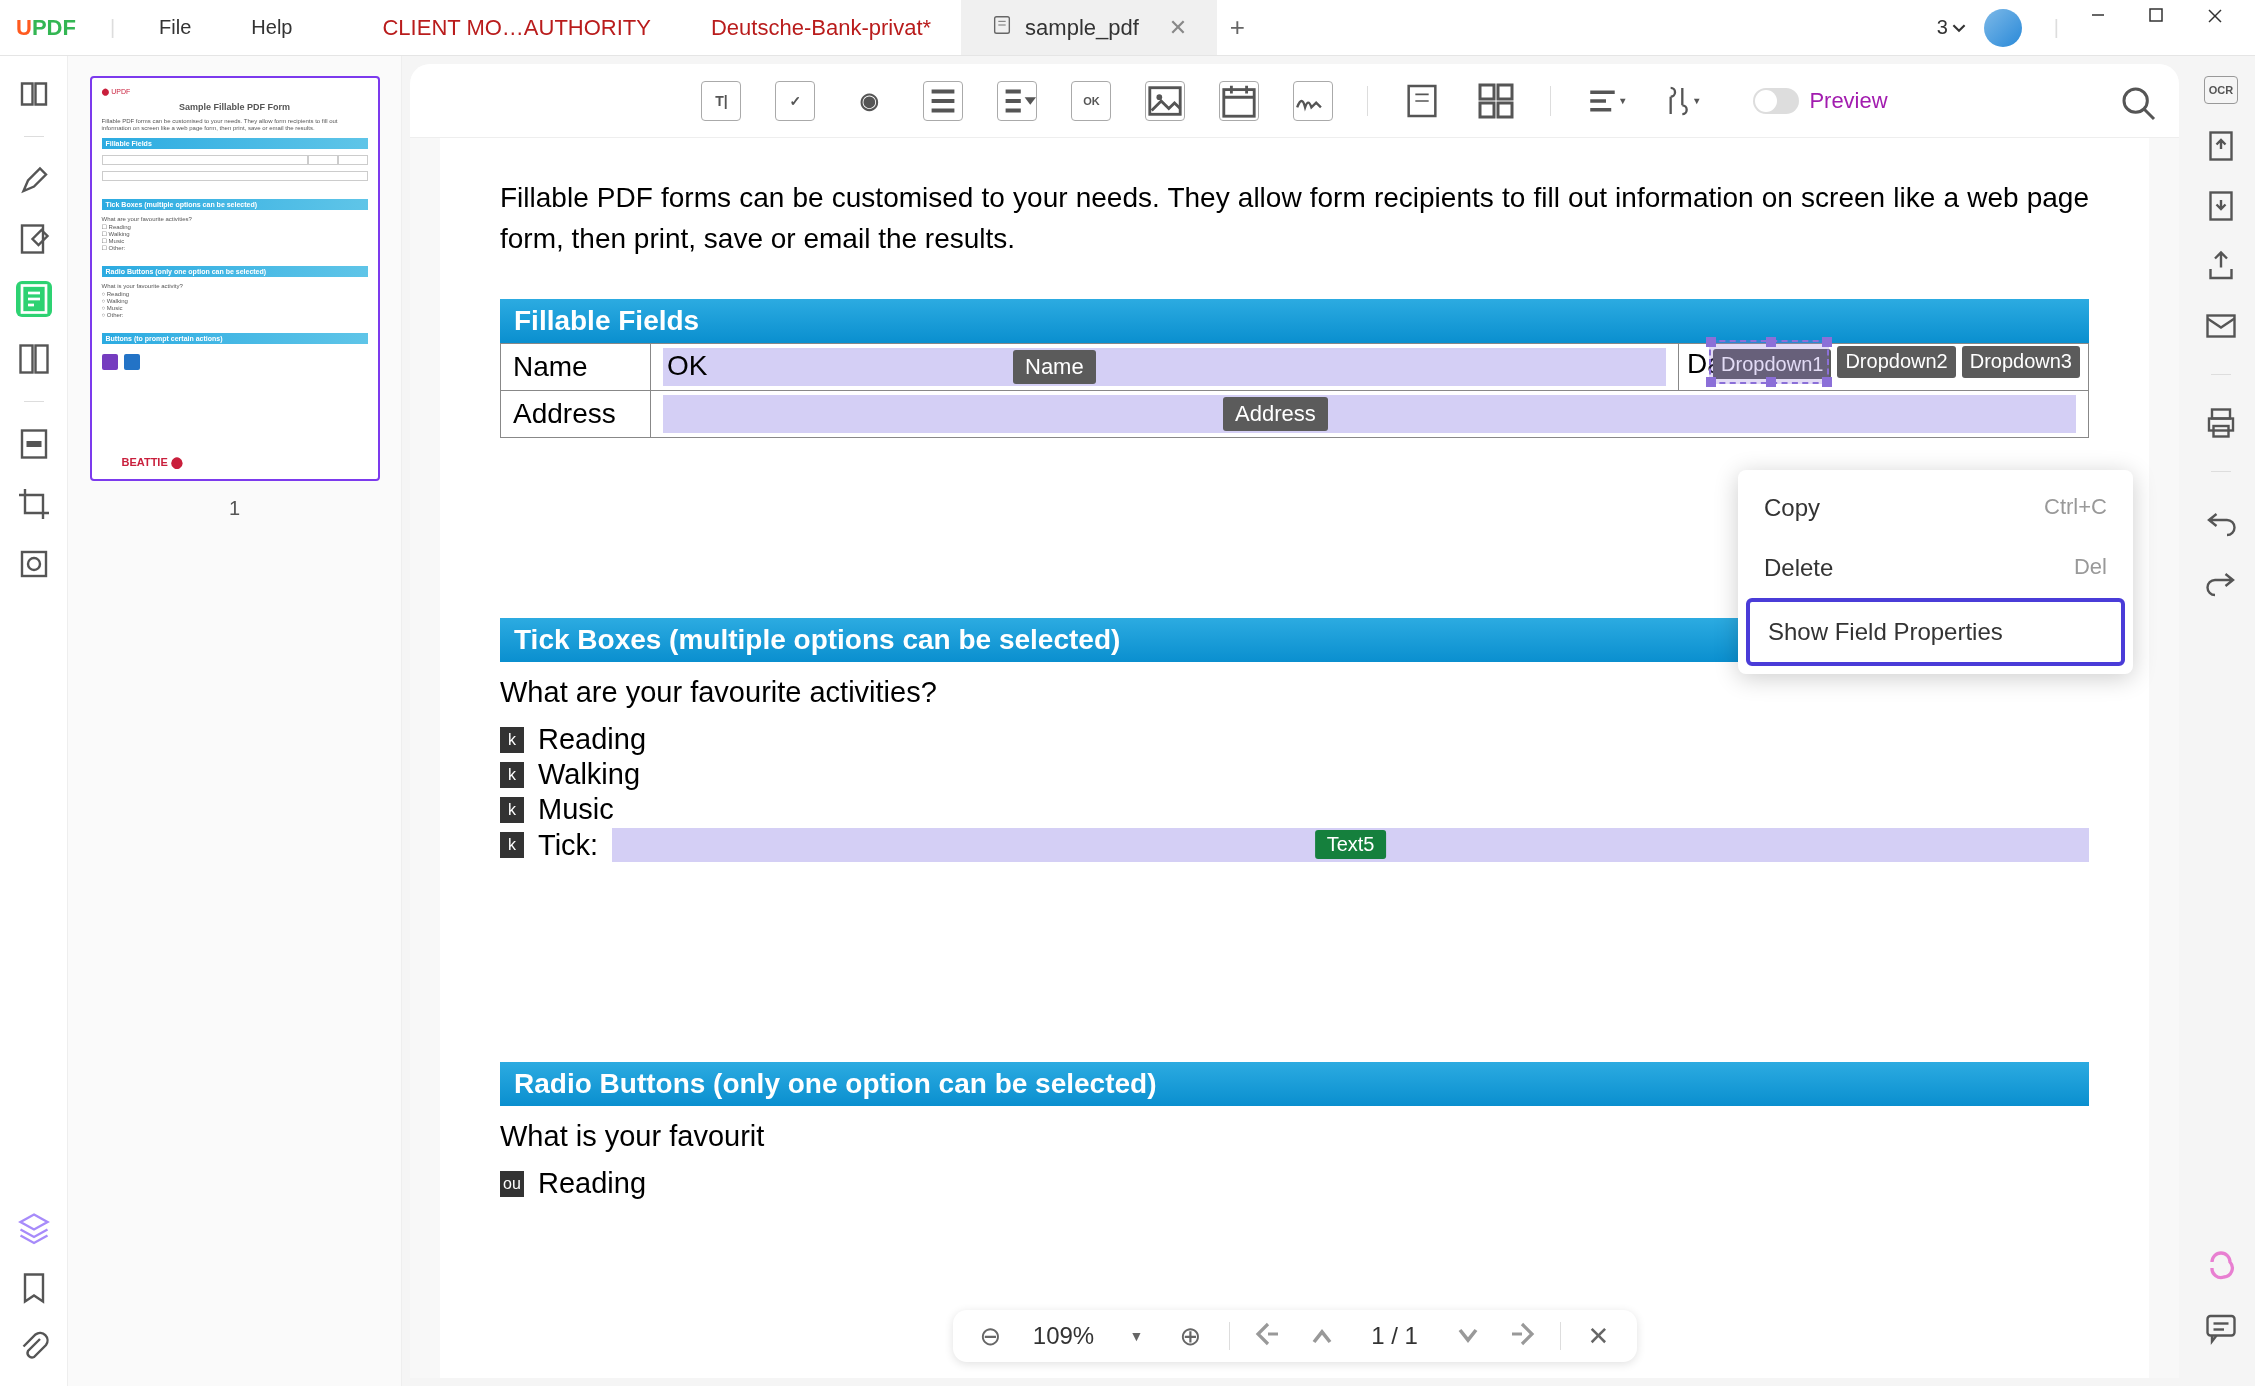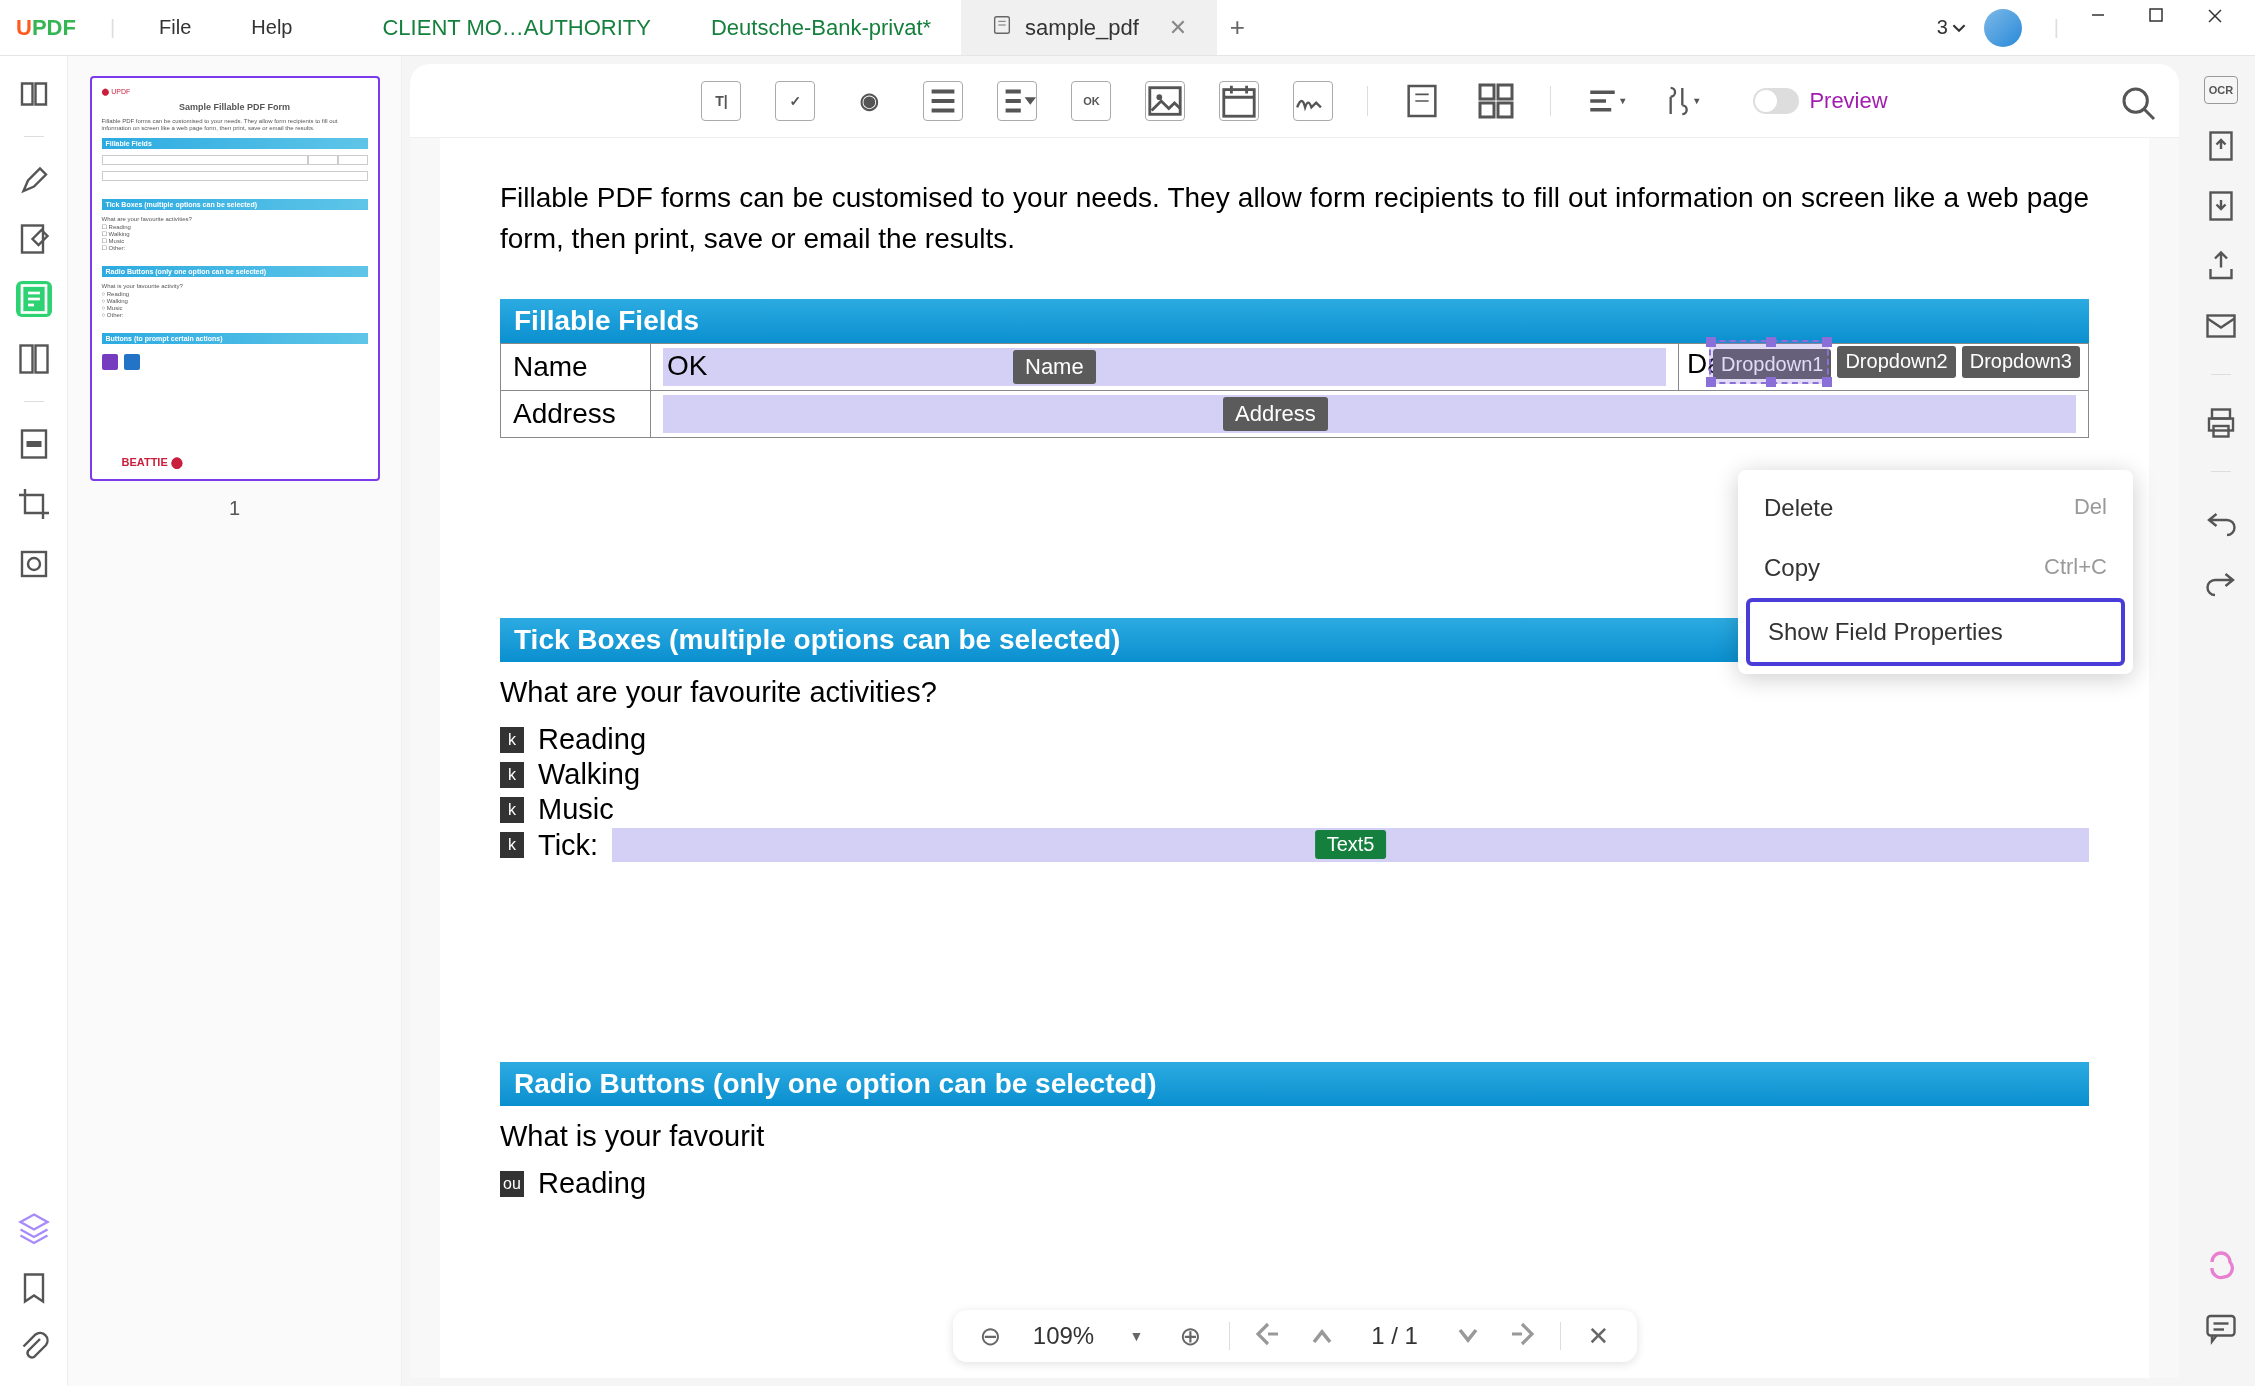--- a/index.html
+++ b/index.html
@@ -5,21 +5,21 @@
     * { margin: 0; padding: 0; box-sizing: border-box; font-family: -apple-system, BlinkMacSystemFont, "Segoe UI", sans-serif; }
     body { background: #f5f5f5; overflow: hidden; width: 2255px; height: 1386px; position: relative; }
     
     .title-bar { height: 56px; background: #fff; display: flex; align-items: center; padding: 0 8px; border-bottom: 1px solid #e5e5e5; }
     .logo { font-weight: bold; font-size: 22px; color: #333; margin: 0 20px 0 8px; }
     .logo .u { color: #ff5a1f; }
     .logo .pdf { color: #33b653; }
     .titlebar-sep { color: #ddd; margin: 0 14px; font-size: 20px; }
     .menu-item { font-size: 20px; color: #333; margin: 0 30px; cursor: pointer; }
     .tabs { display: flex; flex: 1; margin-left: 30px; height: 100%; align-items: stretch; }
-    .tab { display: flex; align-items: center; padding: 0 30px; font-size: 22px; color: #15803d; position: relative; }
+    .tab { display: flex; align-items: center; padding: 0 30px; font-size: 22px; color: #b91c1c; position: relative; }
     .tab.active { background: #f0f0f0; color: #333; font-weight: 400; }
     .tab.active::after { content: ""; display: none; }
     .tab .tab-icon { margin-right: 12px; }
     .tab-close { margin-left: 30px; font-size: 22px; color: #888; cursor: pointer; }
     .new-tab { width: 40px; display: flex; align-items: center; justify-content: center; font-size: 26px; color: #666; cursor: pointer; }
     .title-right { display: flex; align-items: center; gap: 18px; margin-left: auto; }
     .count-badge { font-size: 20px; color: #333; display: flex; align-items: center; gap: 4px; }
     .avatar { width: 38px; height: 38px; border-radius: 50%; background: linear-gradient(135deg, #7db9e8, #2989d8); }
     .win-btn { width: 40px; height: 40px; display: flex; align-items: center; justify-content: center; color: #333; cursor: pointer; }
     
@@ -402,26 +402,26 @@
         <p class="question">What is your favourit</p>
         <div class="check-row">
             <span class="chk">ou</span>
             <span>Reading</span>
           </div>
       </div>
     </div>
 
     <div class="context-menu">
       <div class="ctx-item">
+        <span>Copy</span>
+          <span class="shortcut">Ctrl+C</span>
+      </div>
+      <div class="ctx-item">
         <span>Delete</span>
           <span class="shortcut">Del</span>
-      </div>
-      <div class="ctx-item">
-        <span>Copy</span>
-          <span class="shortcut">Ctrl+C</span>
       </div>
       <div class="ctx-item highlighted">
         <span>Show Field Properties</span>
       </div>
     </div>
 
     <div class="bottom-bar">
       <span class="bb-btn">⊖</span>
       <span class="zoom-text">109%</span>
       <span class="bb-btn" style="font-size:14px">▼</span>

